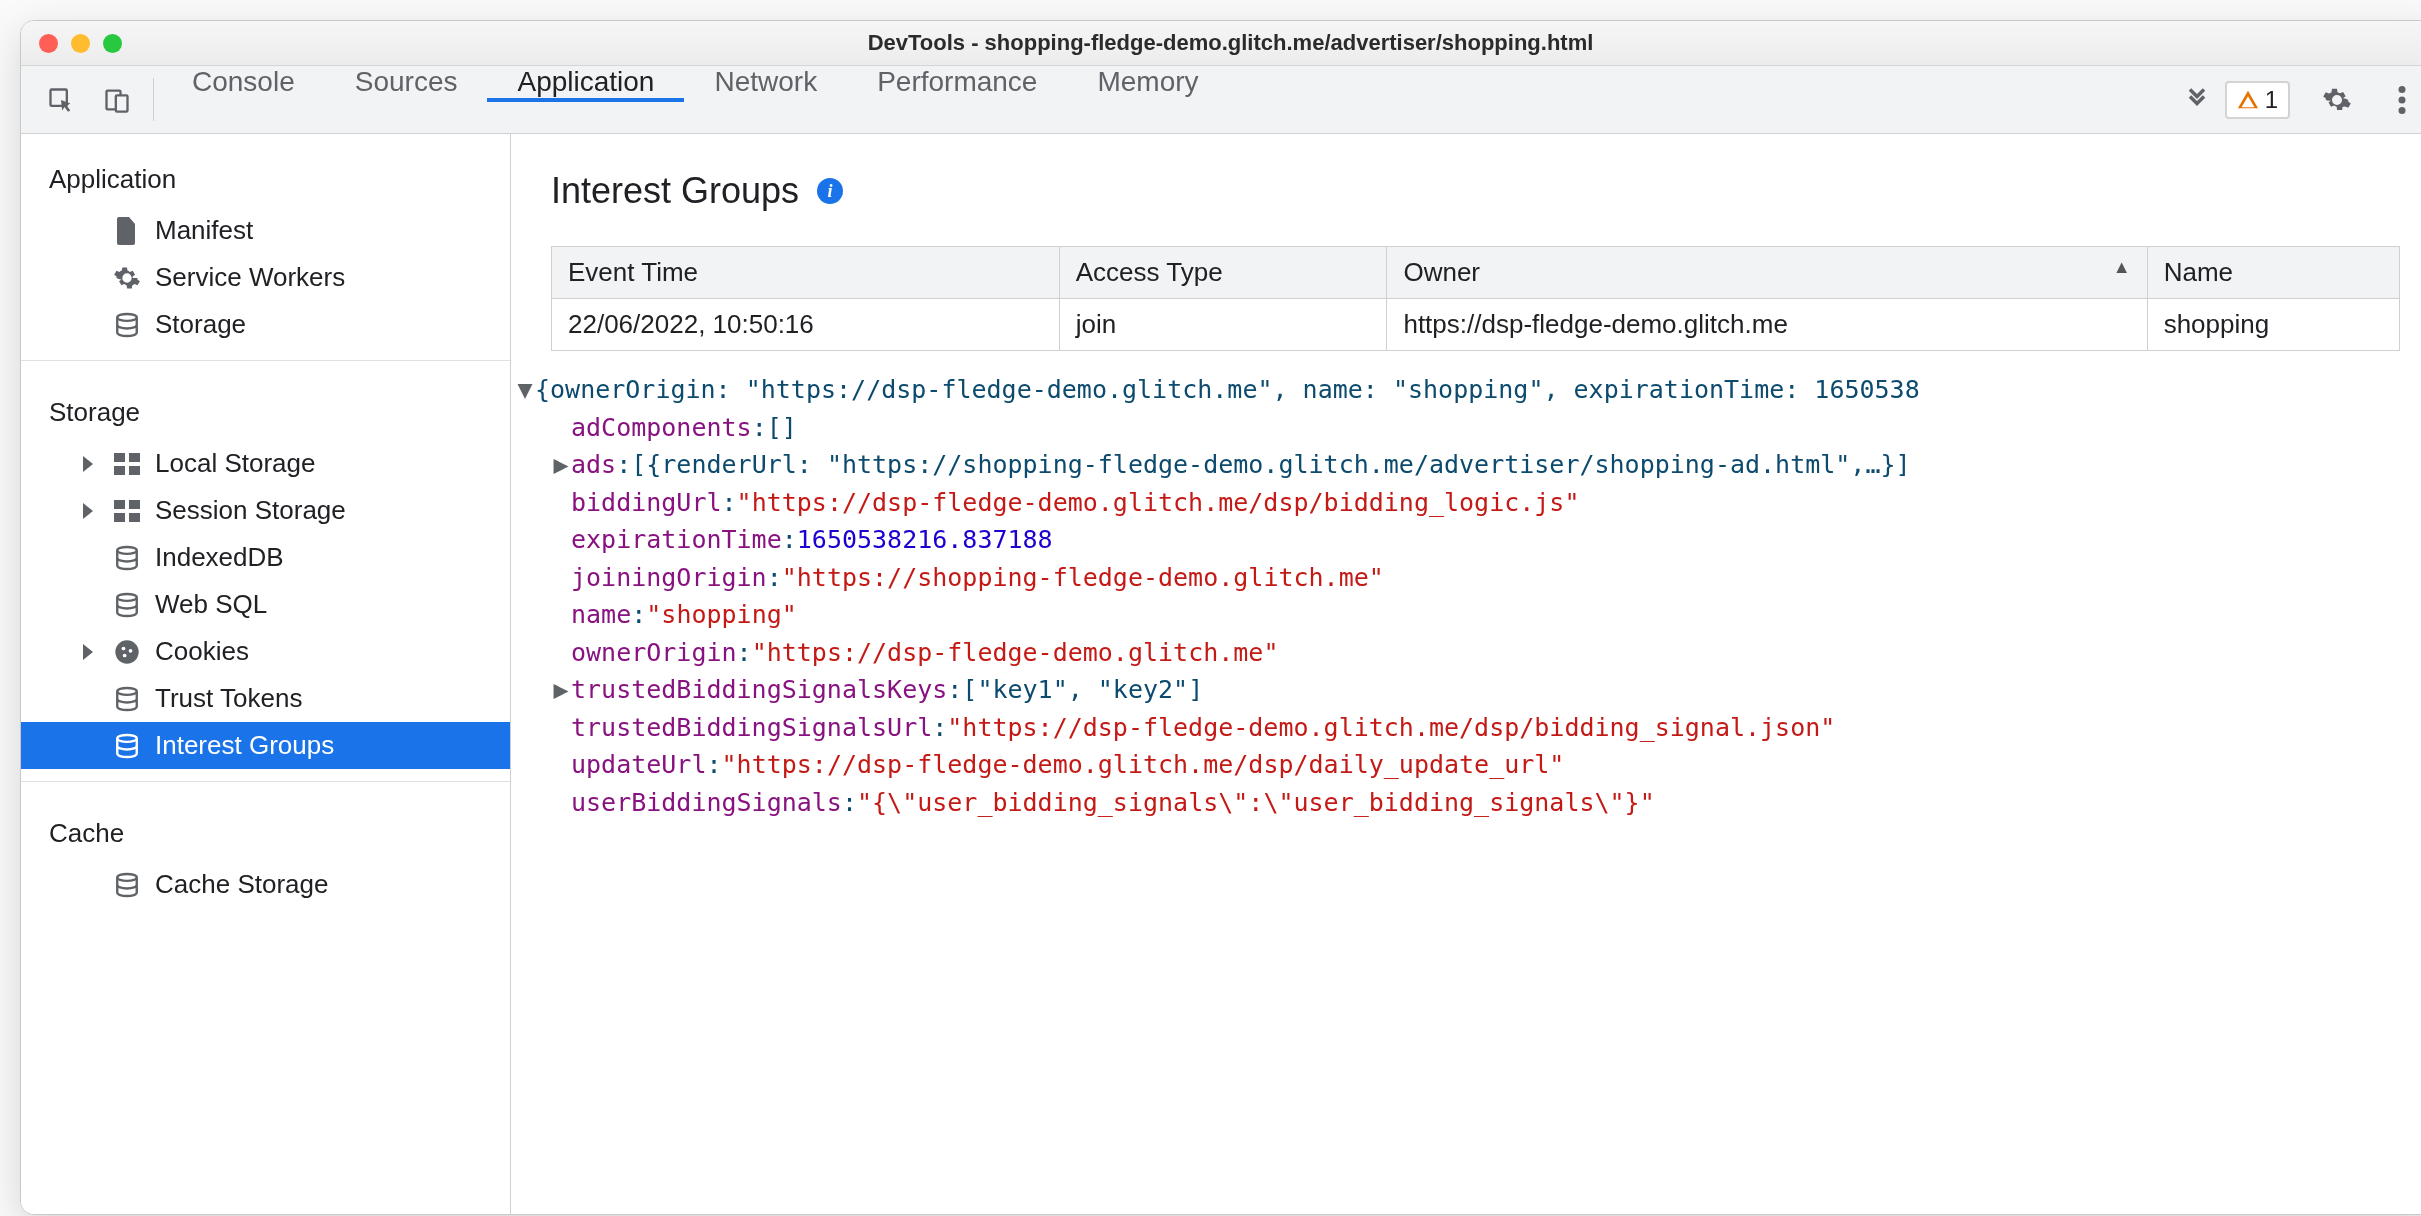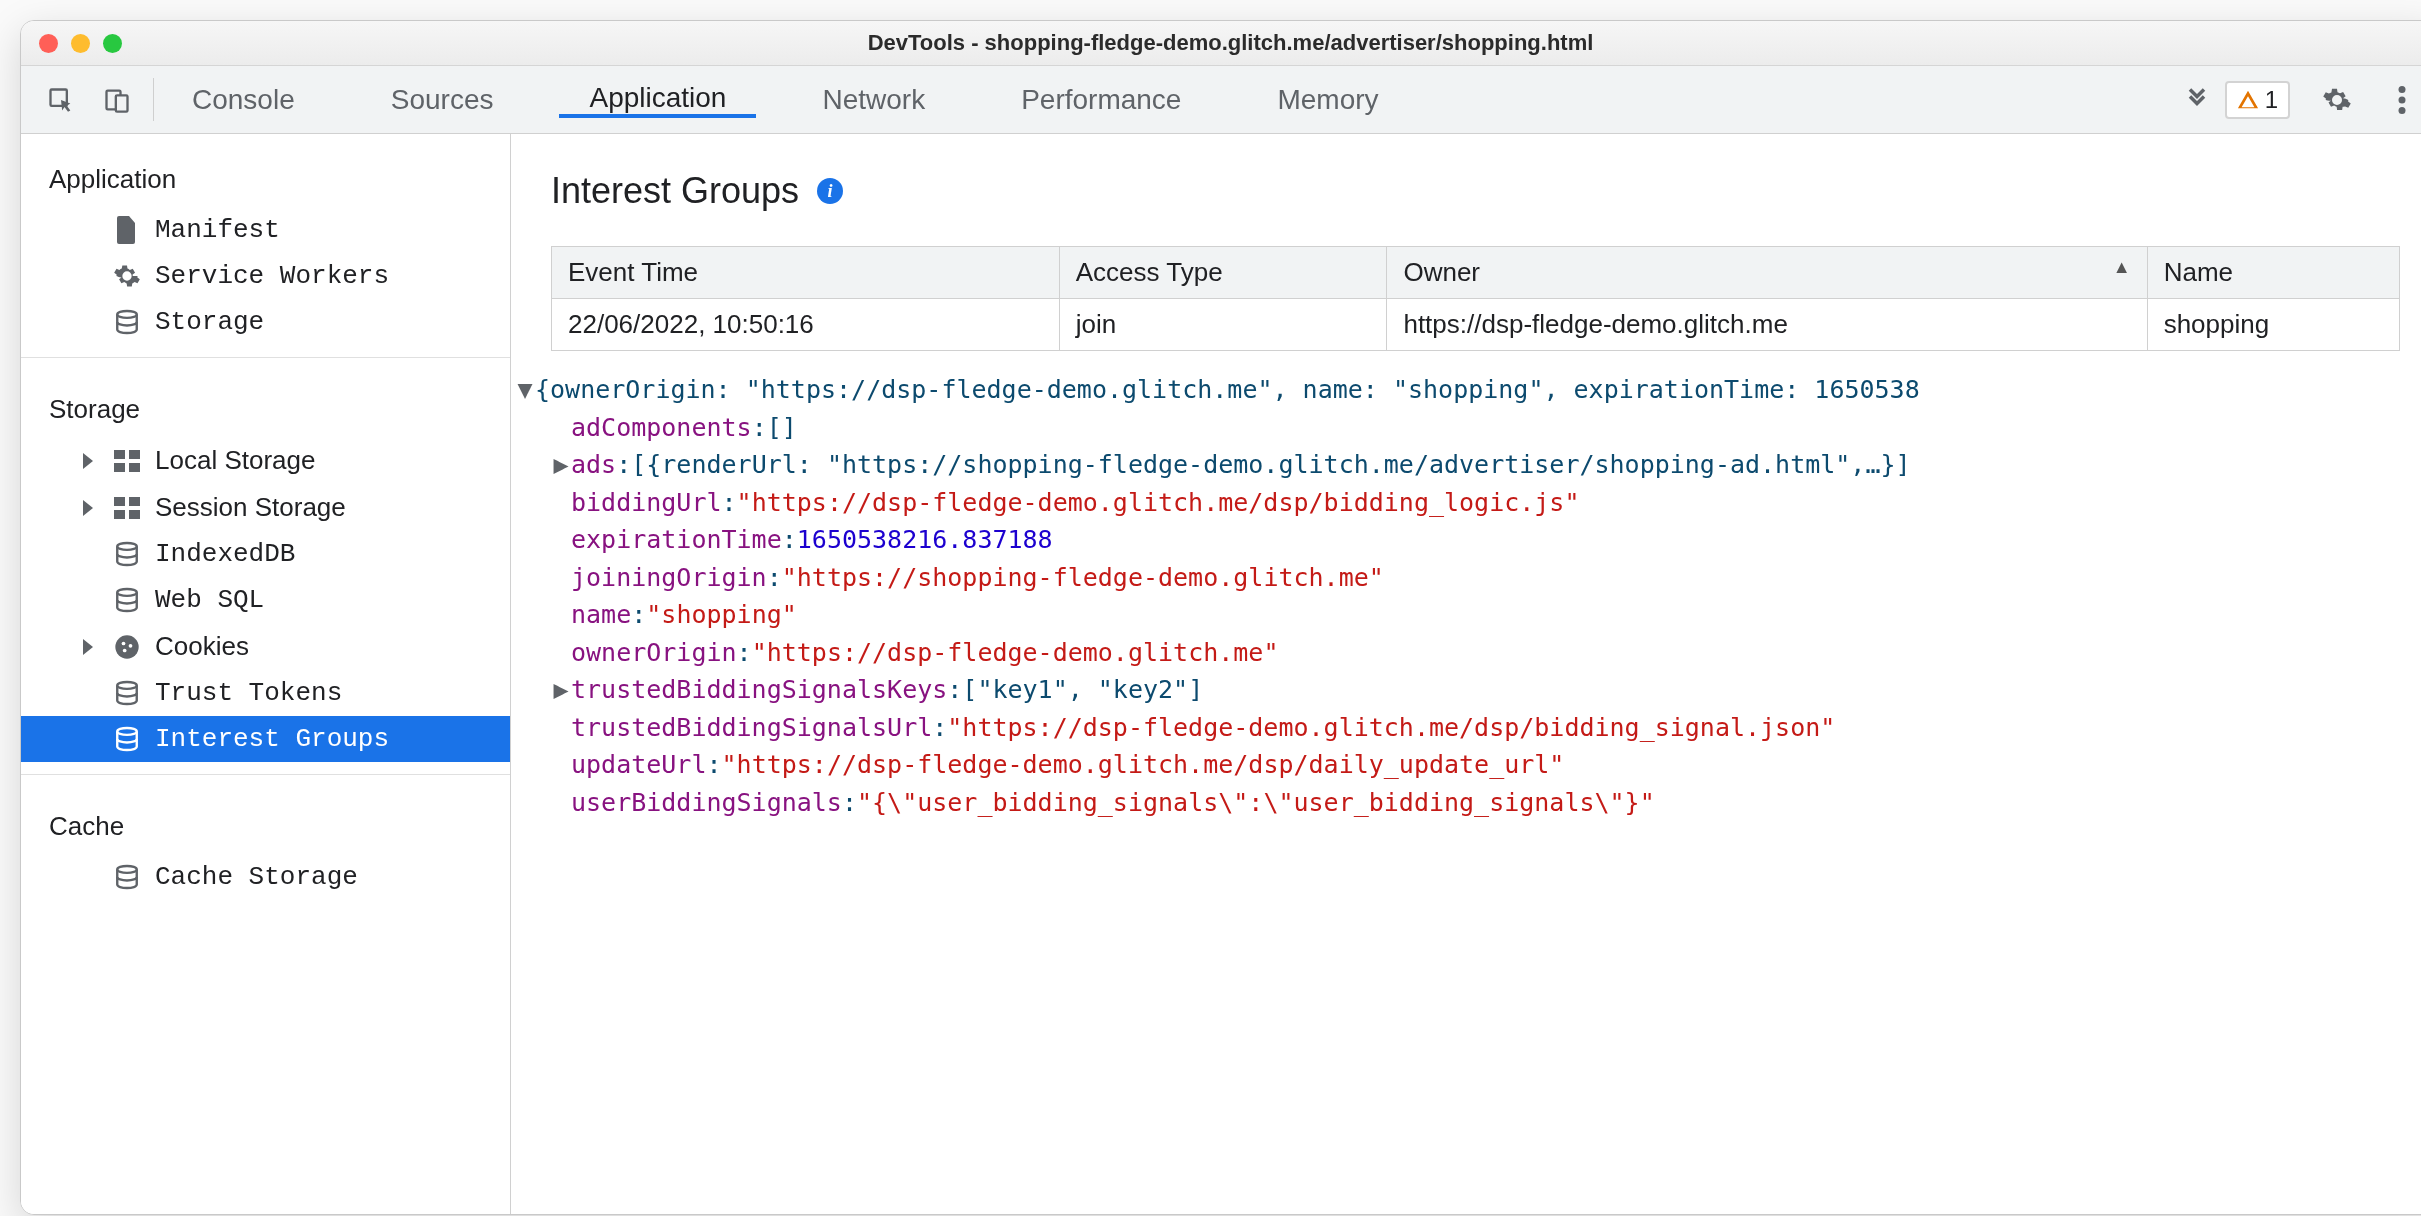--- a/index.html
+++ b/index.html
@@ -61,21 +61,21 @@
     align-items:stretch;
     background:var(--toolbar-bg);
     border-bottom:1px solid var(--border);
     padding:0 12px;
   }
   .tb-btn{
     display:flex;align-items:center;justify-content:center;
     padding:0 14px;color:var(--text-muted);
   }
   .tb-sep{width:1px;background:#cfcfcf;margin:12px 8px;}
-  .tabstrip{display:flex;align-items:center;flex:1;gap:36px;}
+  .tabstrip{display:flex;align-items:flex-start;flex:1;}
   .tab{
     display:flex;align-items:center;padding:0 30px;
     font-size:28px;color:var(--text-muted);cursor:pointer;
   }
   .tab.active{color:var(--text);border-bottom:4px solid var(--blue);}
   .toolbar-right{display:flex;align-items:center;gap:18px;padding-right:8px;}
   .warning-badge{
     display:flex;align-items:center;gap:6px;
     border:2px solid #d3d3d3;border-radius:4px;padding:3px 10px;
     background:#fff;font-size:24px;
@@ -94,21 +94,21 @@
   
   .tree-section-hdr{
     font-size:26px;padding:24px 18px 12px 28px;color:#202124;
   }
   .tree-divider{height:1px;background:var(--border-light);margin:12px 0;}
   .tree-item{
     display:flex;align-items:center;gap:14px;
     padding:8px 8px 8px 60px;font-size:26px;cursor:pointer;
     white-space:nowrap;
   }
-  .tree-item.level0{padding-left:92px;font-family:Liberation Mono, monospace;}
+  .tree-item.level0{padding-left:92px;}
   .tree-item.expandable{padding-left:62px;align-items:center;}
   .tree-item.expandable::before{
     content:"";display:inline-block;width:0;height:0;
     border-top:8px solid transparent;border-bottom:8px solid transparent;
     border-left:10px solid #5f6368;margin-right:6px;
   }
   .tree-item.selected{background:var(--sel-bg);color:var(--sel-text);}
   .tree-item.selected .tree-icon{color:var(--sel-text);}
   .tree-icon{width:28px;height:28px;flex:0 0 28px;color:#5f6368;display:flex;align-items:center;justify-content:center;}
   

